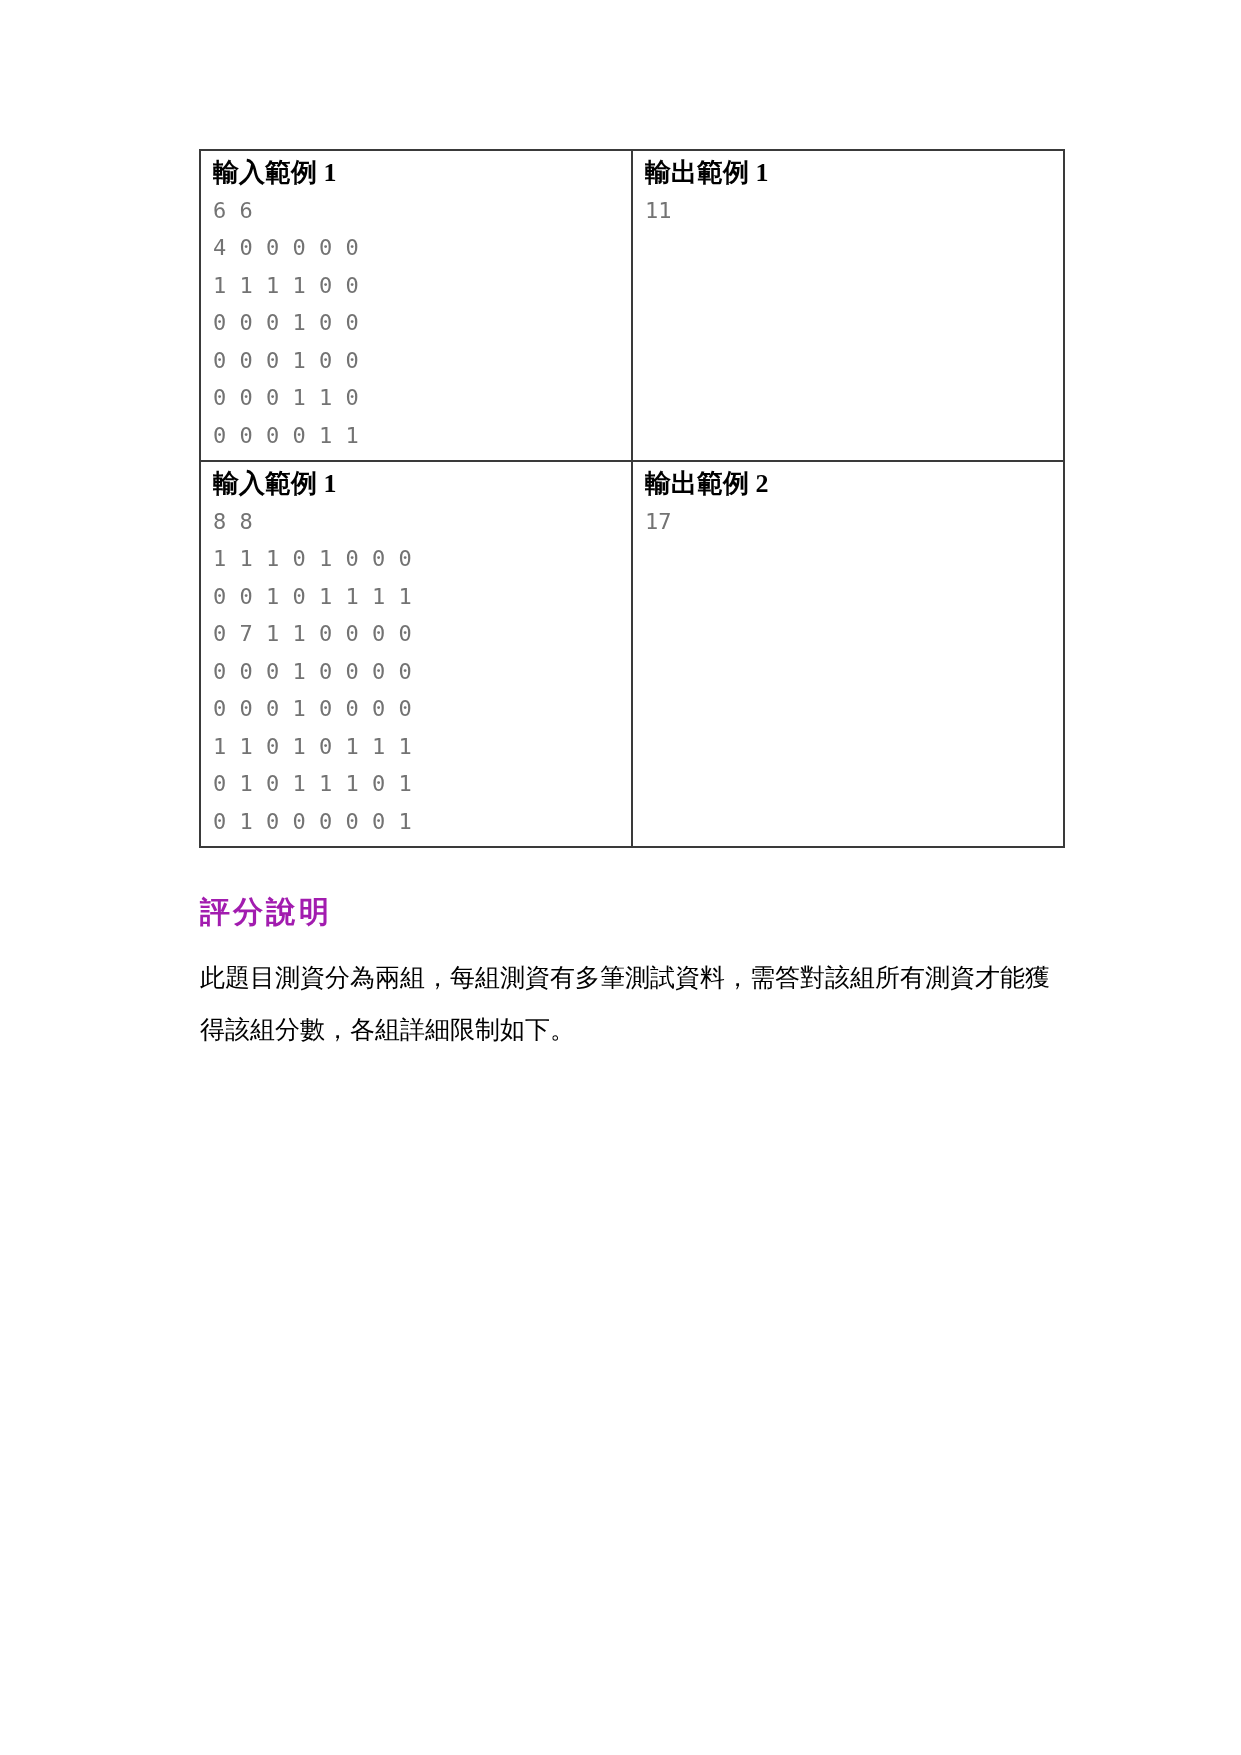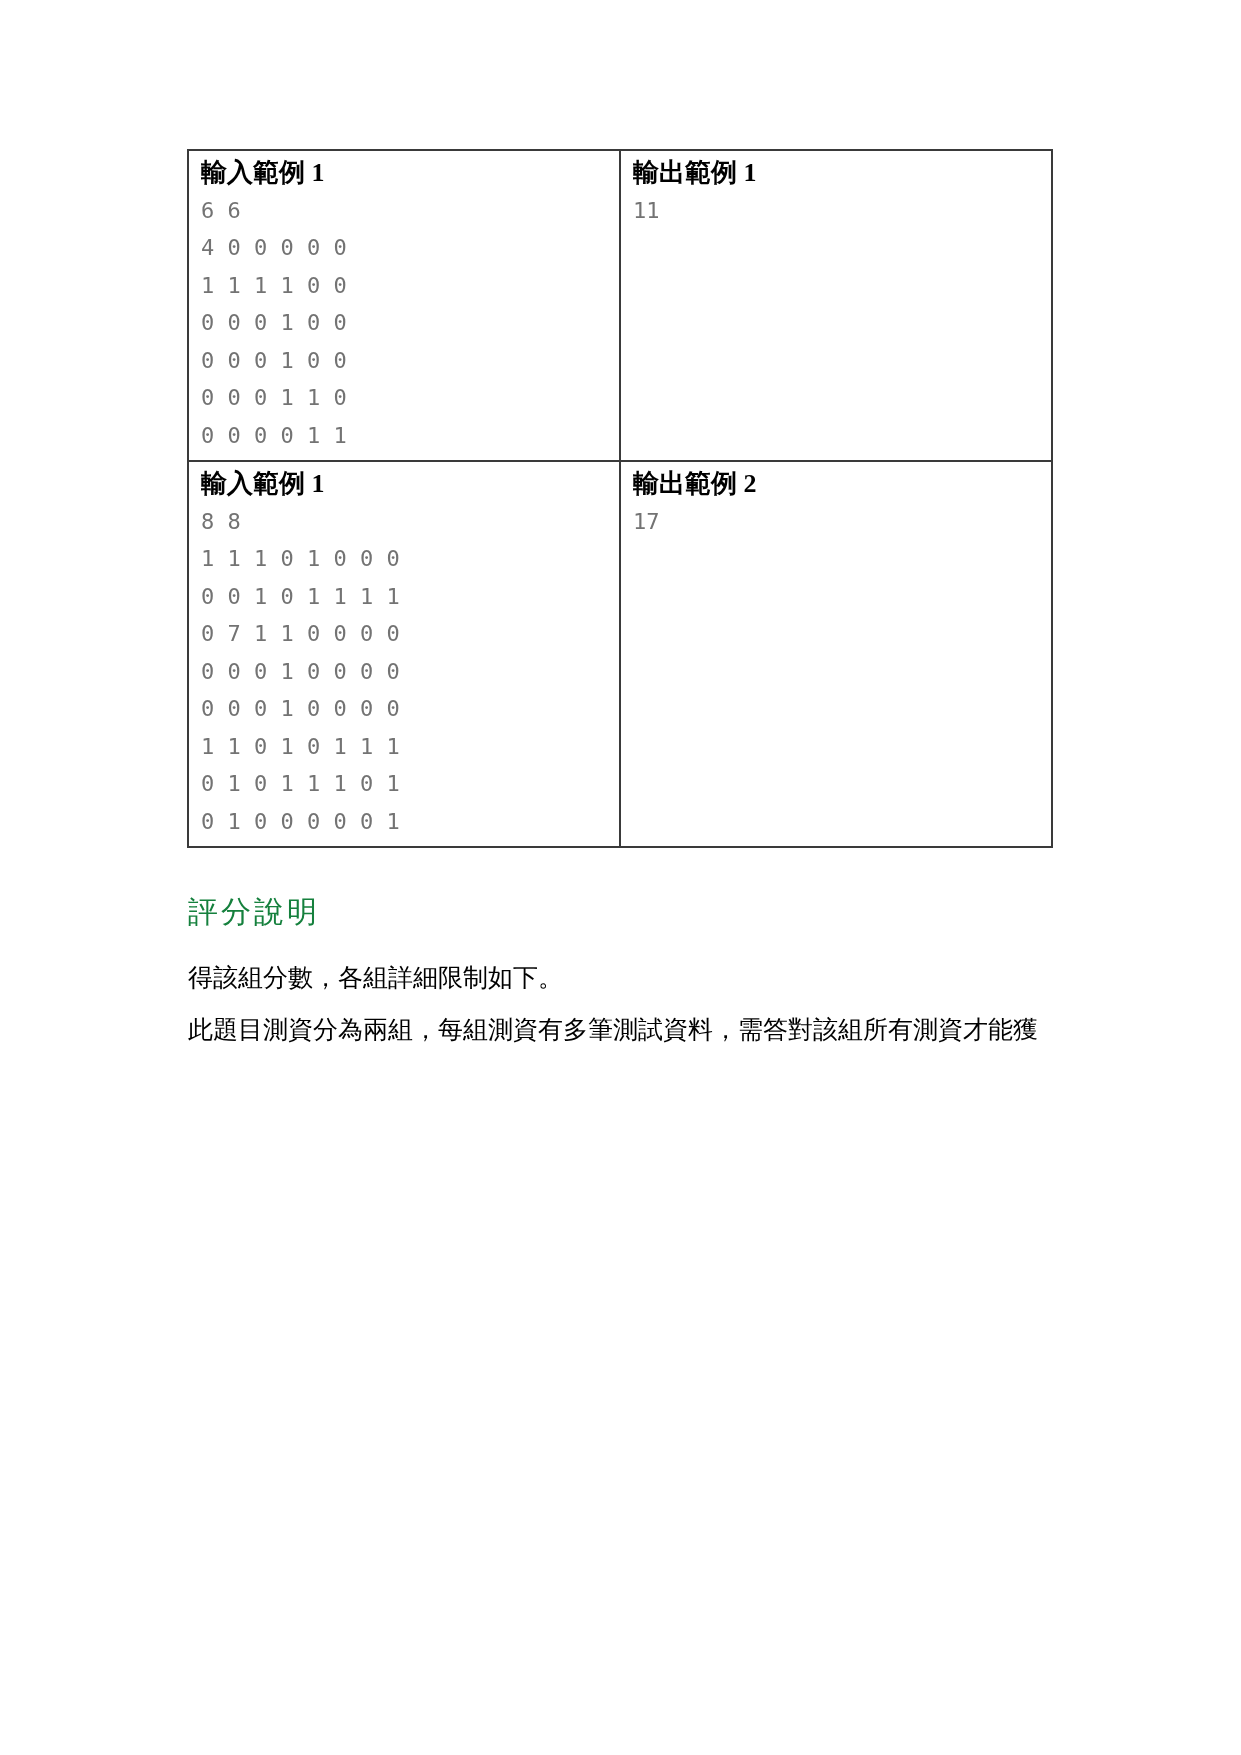--- a/index.html
+++ b/index.html
@@ -9,21 +9,21 @@
   }
   .page {
     position: relative;
     width: 1241px;
     height: 1755px;
     background: #ffffff;
     overflow: hidden;
   }
   .content {
     position: absolute;
-    left: 187px;
+    left: 199px;
     top: 149px;
     width: 866px;
   }
   
   table.examples {
     border-collapse: collapse;
     table-layout: fixed;
     width: 866px;
   }
   table.examples td {
@@ -44,25 +44,25 @@
     font-family: "DejaVu Sans Mono", monospace;
     font-size: 22px;
     line-height: 37.5px;
     color: #737373;
     white-space: pre;
   }
   
   .scoring-heading {
     margin: 45px 0 16px 1px;
     font-family: "Liberation Serif", "DejaVu Serif", serif;
-    font-weight: normal;
+    font-weight: bold;
     font-size: 30px;
     letter-spacing: 3px;
     line-height: 38px;
-    color: #15803d;
+    color: #a21caf;
   }
   .scoring-paragraph {
     margin: 21px 0 0 1px;
   }
   .scoring-paragraph div {
     font-family: "Liberation Serif", "DejaVu Serif", serif;
     font-size: 25px;
     line-height: 52px;
     color: #000000;
     white-space: pre;
@@ -123,19 +123,19 @@
             <div class="cell-title">輸出範例 2</div>
             <div class="mono-value">17</div>
           </td>
         </tr>
       </tbody>
     </table>
 
     <h2 class="scoring-heading">評分說明</h2>
 
     <div class="scoring-paragraph">
+        <div>此題目測資分為兩組，每組測資有多筆測試資料，需答對該組所有測資才能獲</div>
         <div>得該組分數，各組詳細限制如下。</div>
-        <div>此題目測資分為兩組，每組測資有多筆測試資料，需答對該組所有測資才能獲</div>
       </div>
 
 
   </div>
 </div>
 
 </body></html>

